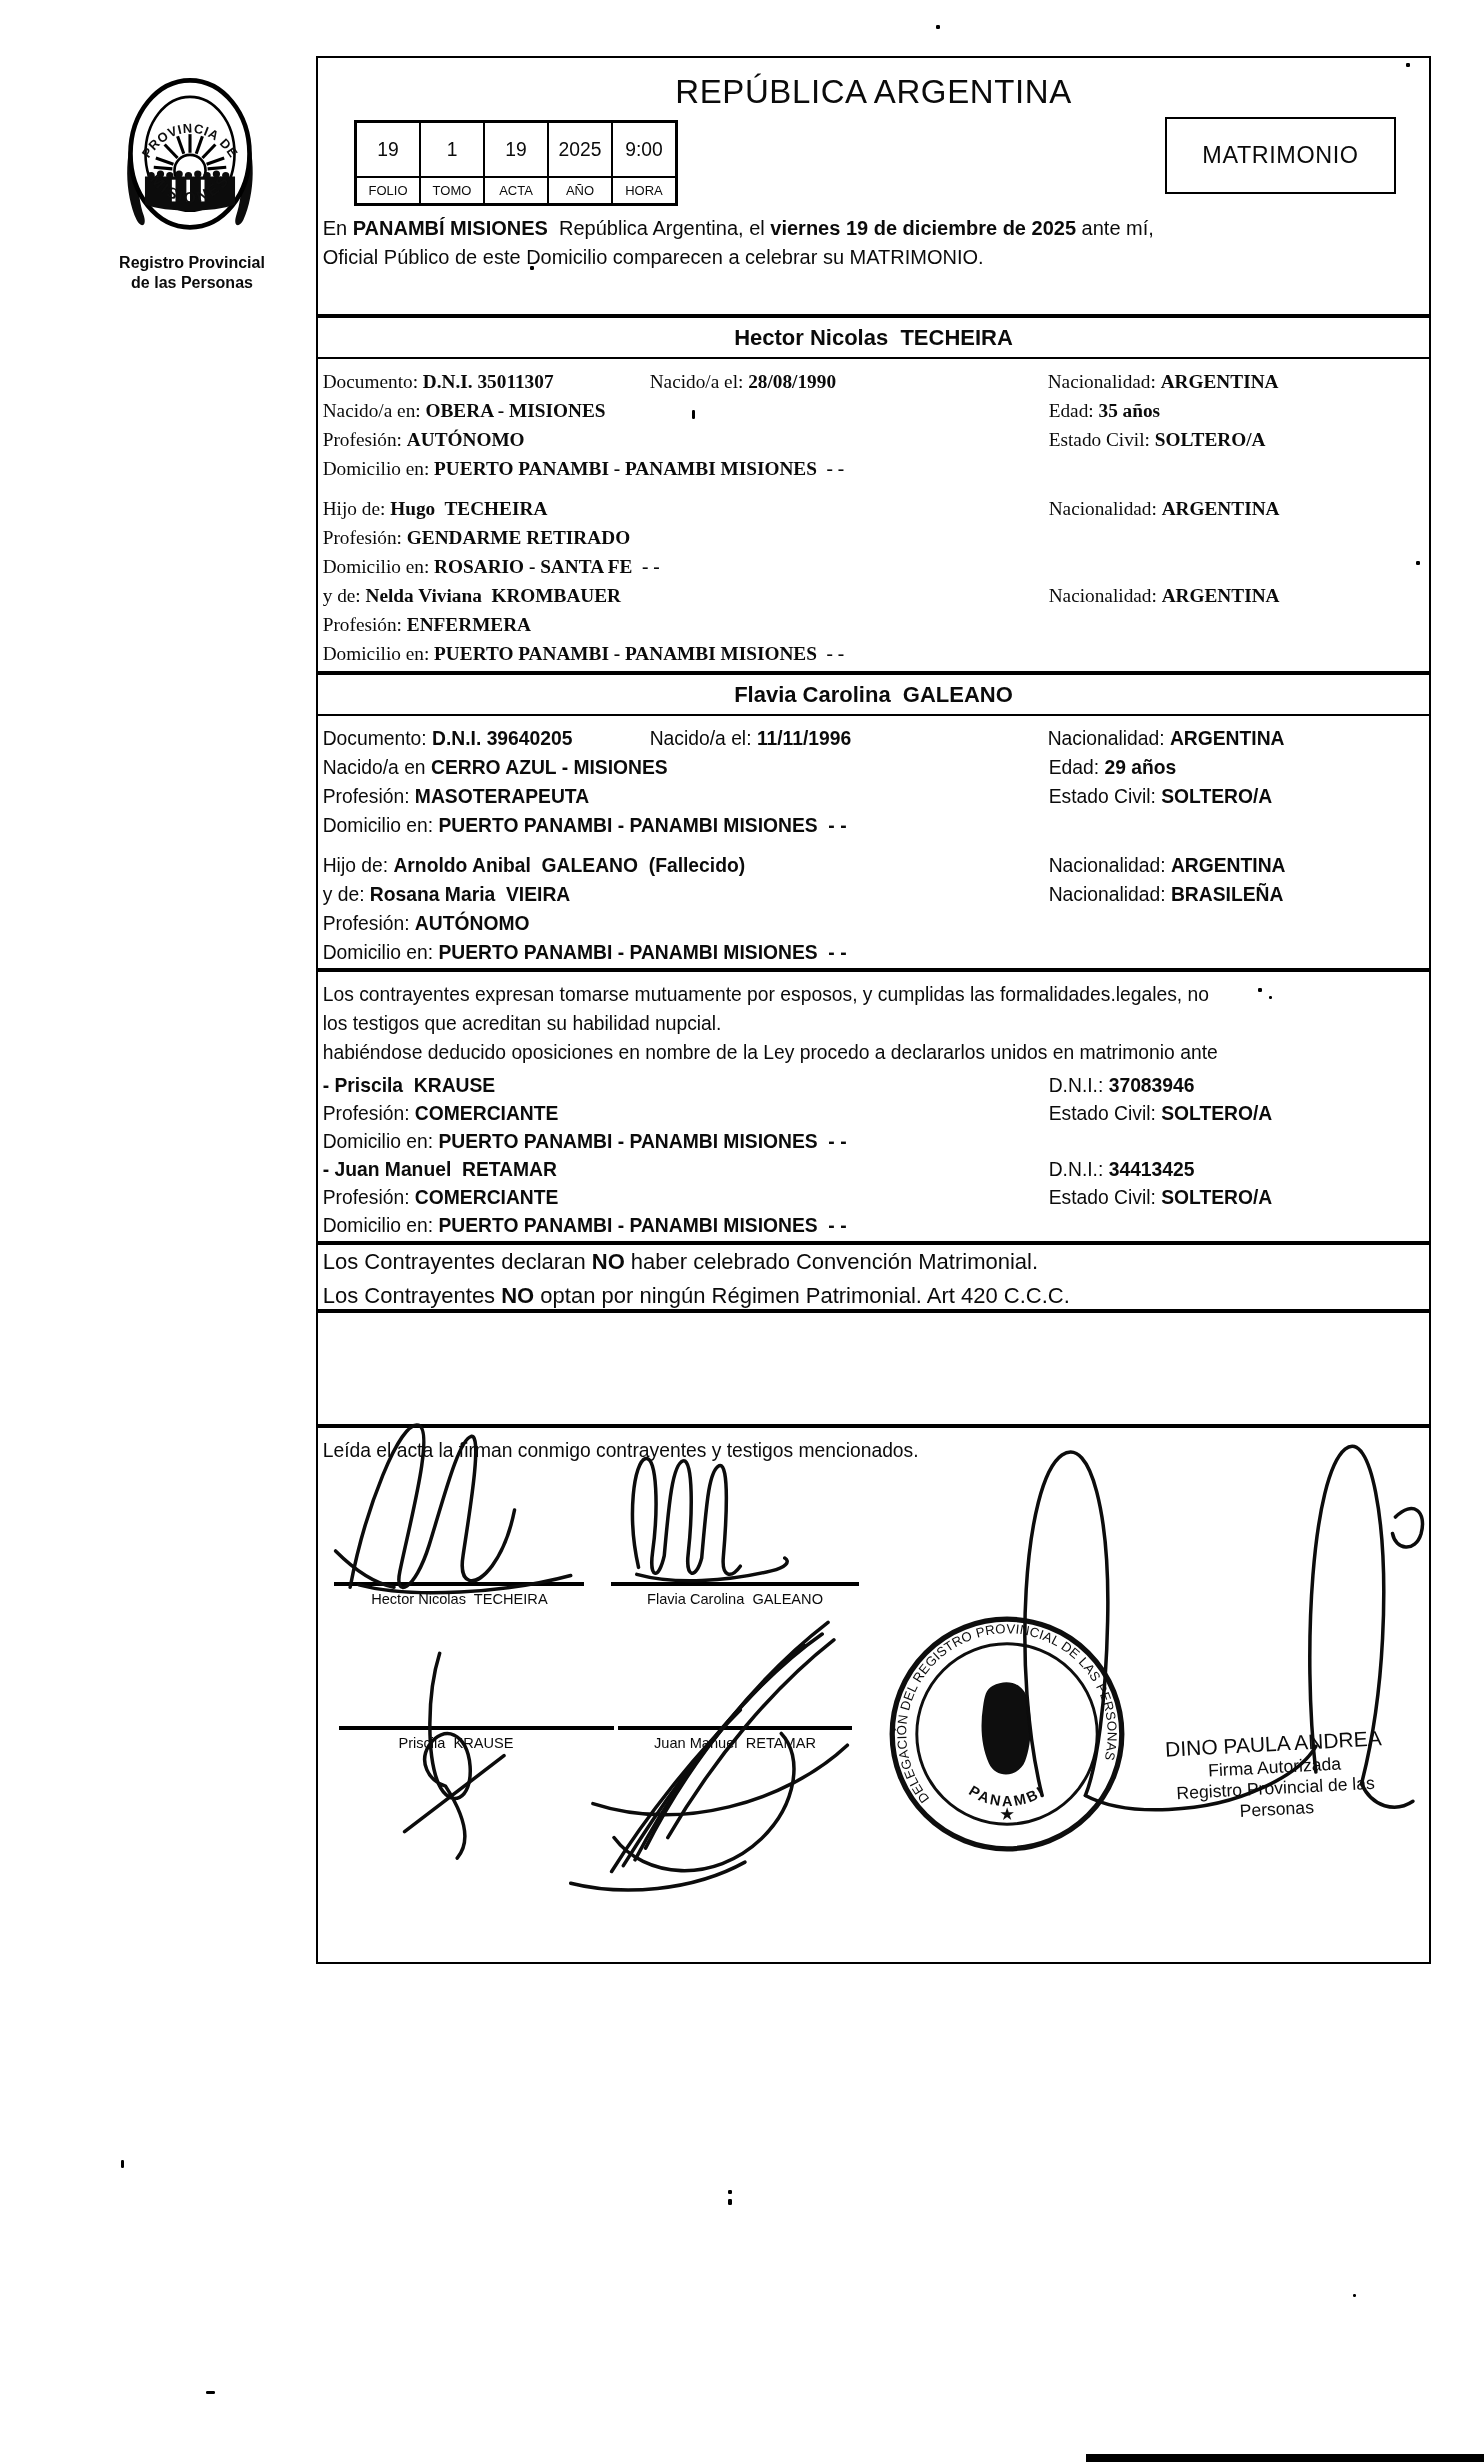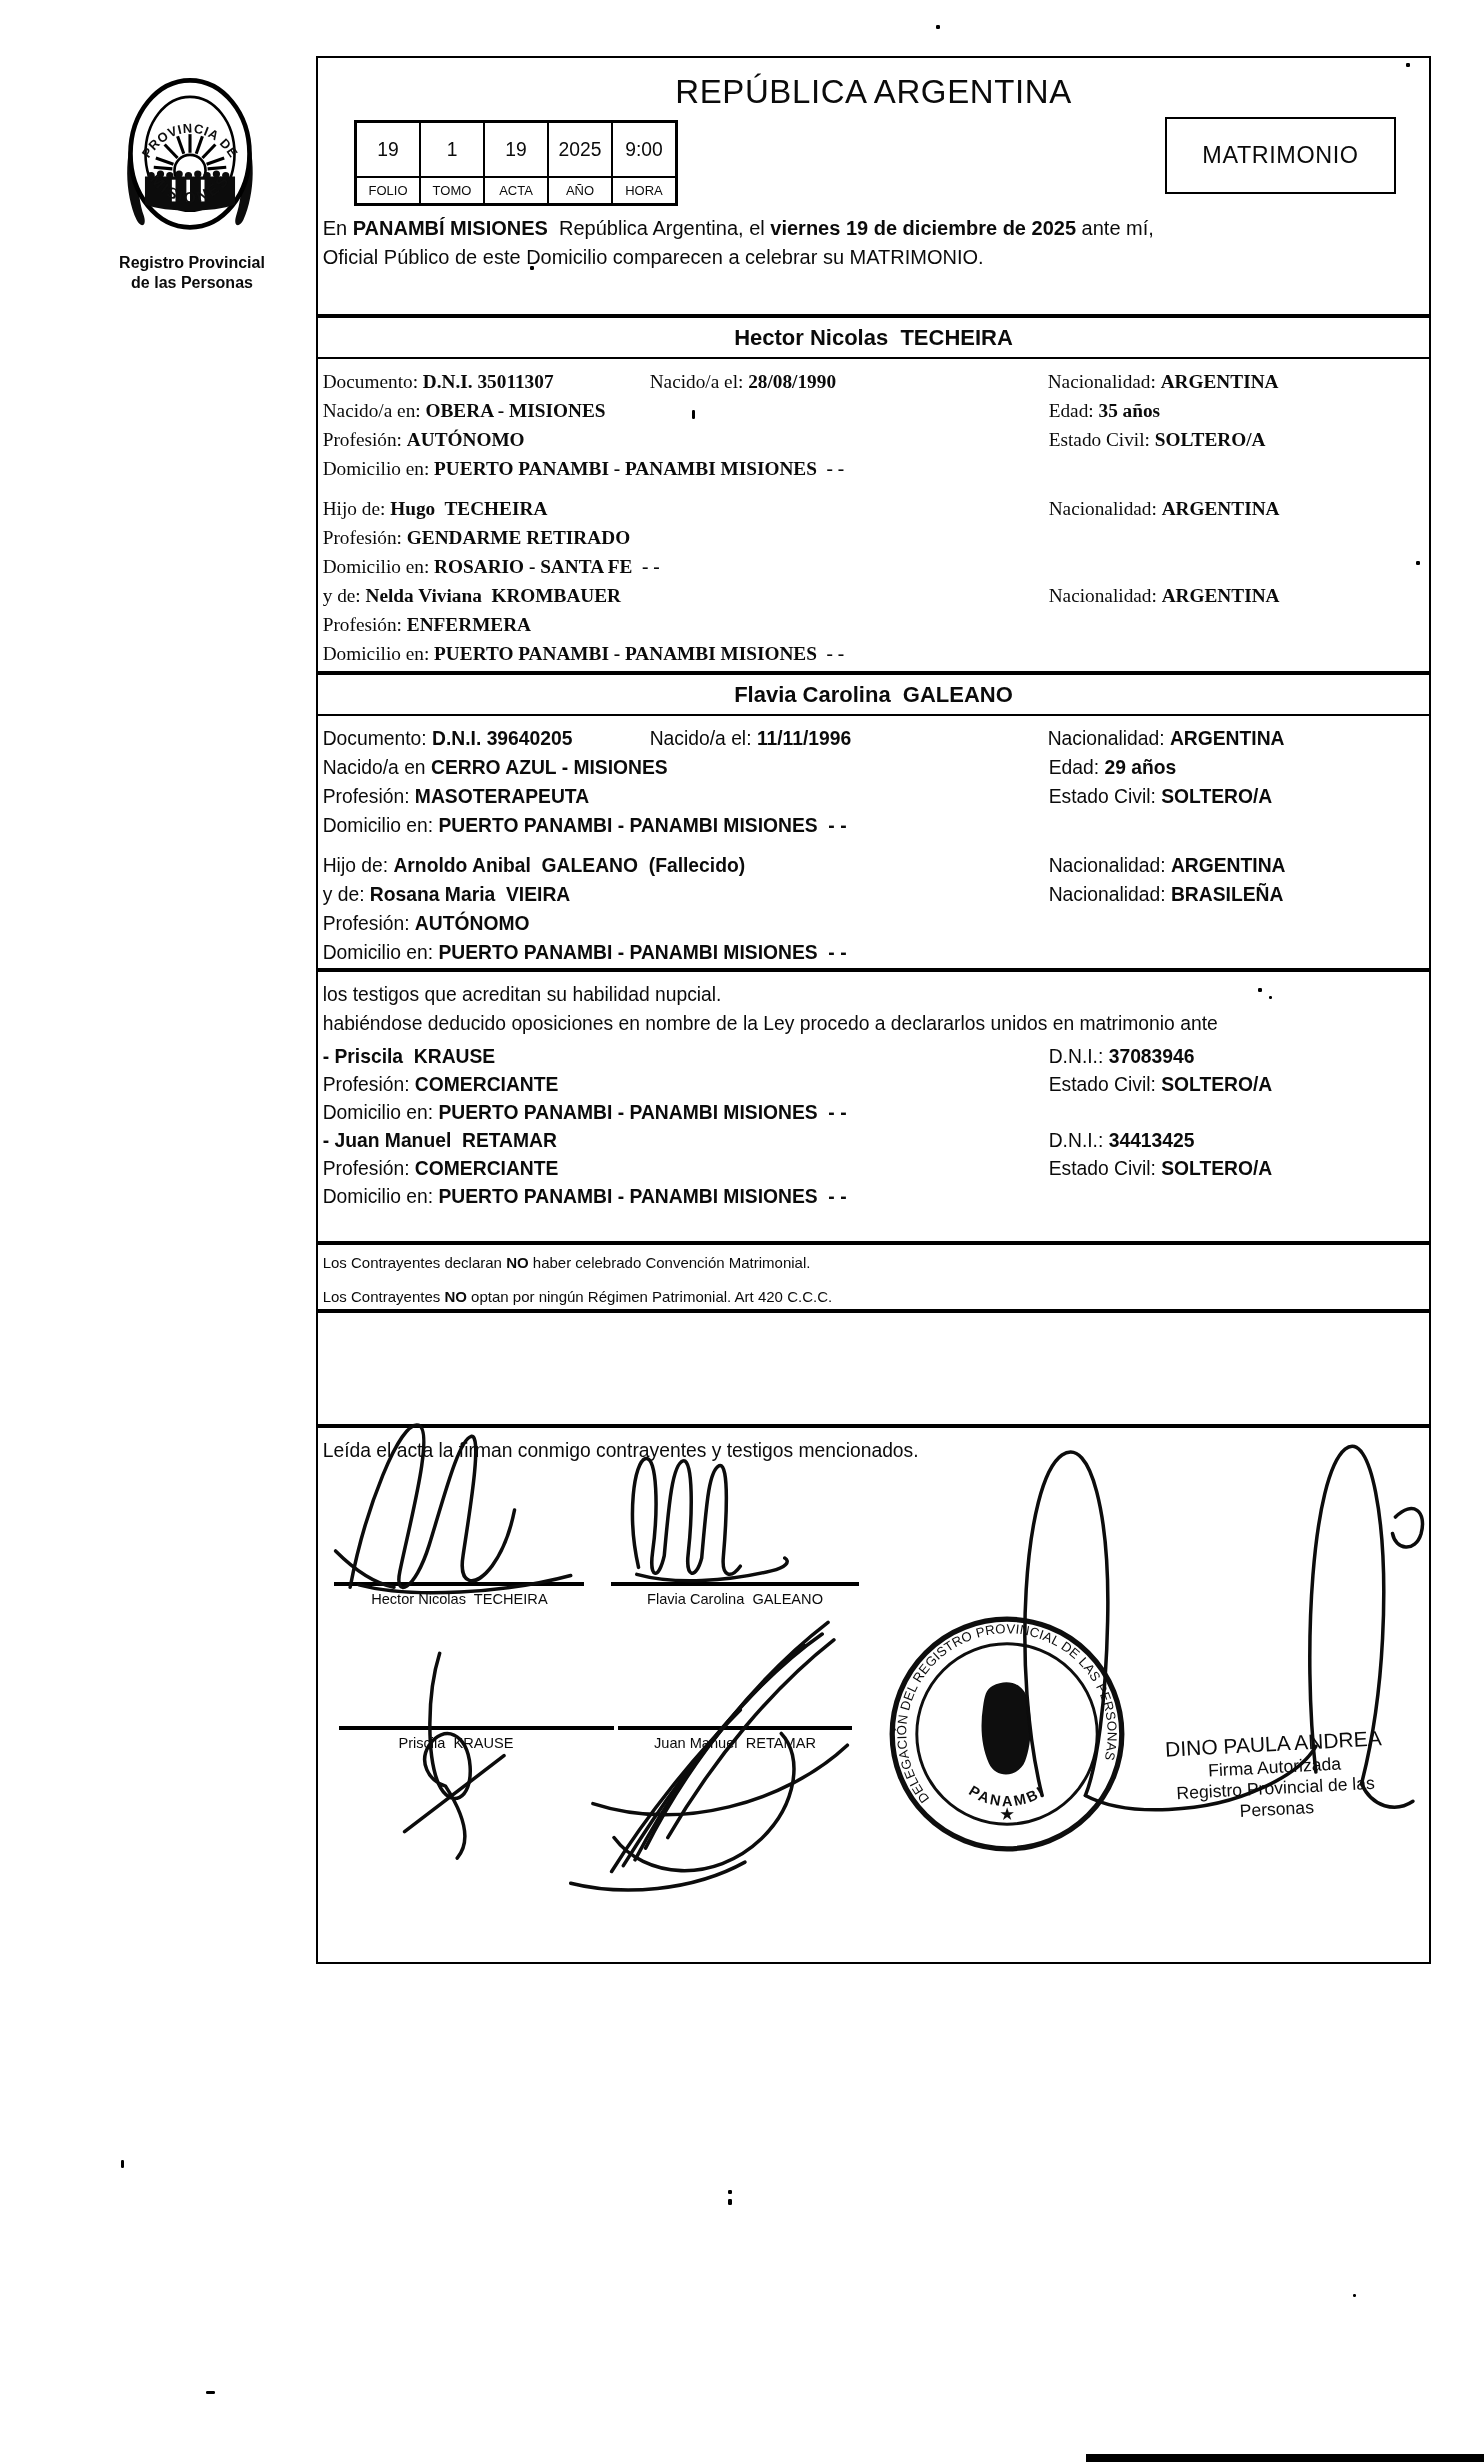--- a/index.html
+++ b/index.html
@@ -28,21 +28,21 @@
   .d1{height:312px;font-family:Liberation Serif, serif;} .d2{height:252px;}
   .row{display:flex;height:29px;align-items:center;font-size:19.3px;white-space:pre;}
   .wrow{height:28px;}
   .c1{width:327px;} .c2{width:398px;} .c3{flex:1;} .c1w{width:726px;}
   .gap{height:11.7px;}
   .sec{border-top:4.1px solid #000;box-sizing:border-box;}
   .consent{height:273px;padding:8.2px 4.7px 0 4.7px;}
   .pline{font-size:19.3px;height:29px;line-height:29px;white-space:pre;}
   .wgroup{margin-top:4.7px;}
   .decls{height:68px;padding:0 4.7px;}
-  .drow{height:34px;display:flex;align-items:center;font-size:15px;white-space:pre;}
+  .drow{height:34px;display:flex;align-items:center;font-size:22px;white-space:pre;}
   .emptybox{height:115px;}
   .sigsec{position:relative;height:538px;}
   .closing{position:absolute;left:4.7px;top:11.7px;font-size:19.3px;white-space:pre;}
   .sigline{position:absolute;height:3.5px;background:#000;}
   .siglabel{position:absolute;font-size:14.6px;text-align:center;white-space:pre;}
   .sig-overlay{position:absolute;left:0;top:-35px;width:1109px;height:585px;overflow:visible;pointer-events:none;}
   .stamp-wrap{position:absolute;left:566px;top:183px;width:246px;height:246px;}
   .auth{position:absolute;left:808px;top:303px;width:298px;text-align:center;transform:rotate(-3deg);}
   .auth-name{font-size:21px;line-height:26px;}
   .auth-line{font-size:17.6px;line-height:21px;}
@@ -202,20 +202,21 @@
       </div>
       <div class="row">
         <span class="runs"><span>Profesión: </span><span class="b">AUTÓNOMO</span></span>
       </div>
       <div class="row">
         <span class="runs"><span>Domicilio en: </span><span class="b">PUERTO PANAMBI - PANAMBI MISIONES  - -</span></span>
       </div>
     </div>
 
     <div class="sec consent">
+      <div class="pline">Los contrayentes expresan tomarse mutuamente por esposos, y cumplidas las formalidades.legales, no</div>
       <div class="pline">los testigos que acreditan su habilidad nupcial.</div>
       <div class="pline">habiéndose deducido oposiciones en nombre de la Ley procedo a declararlos unidos en matrimonio ante</div>
       <div class="wgroup">
         <div class="row wrow">
           <span class="c1w runs"><span class="b">- Priscila  KRAUSE</span></span>
           <span class="c3 runs"><span>D.N.I.: </span><span class="b">37083946</span></span>
         </div>
         <div class="row wrow">
           <span class="c1w runs"><span>Profesión: </span><span class="b">COMERCIANTE</span></span>
           <span class="c3 runs"><span>Estado Civil: </span><span class="b">SOLTERO/A</span></span>

